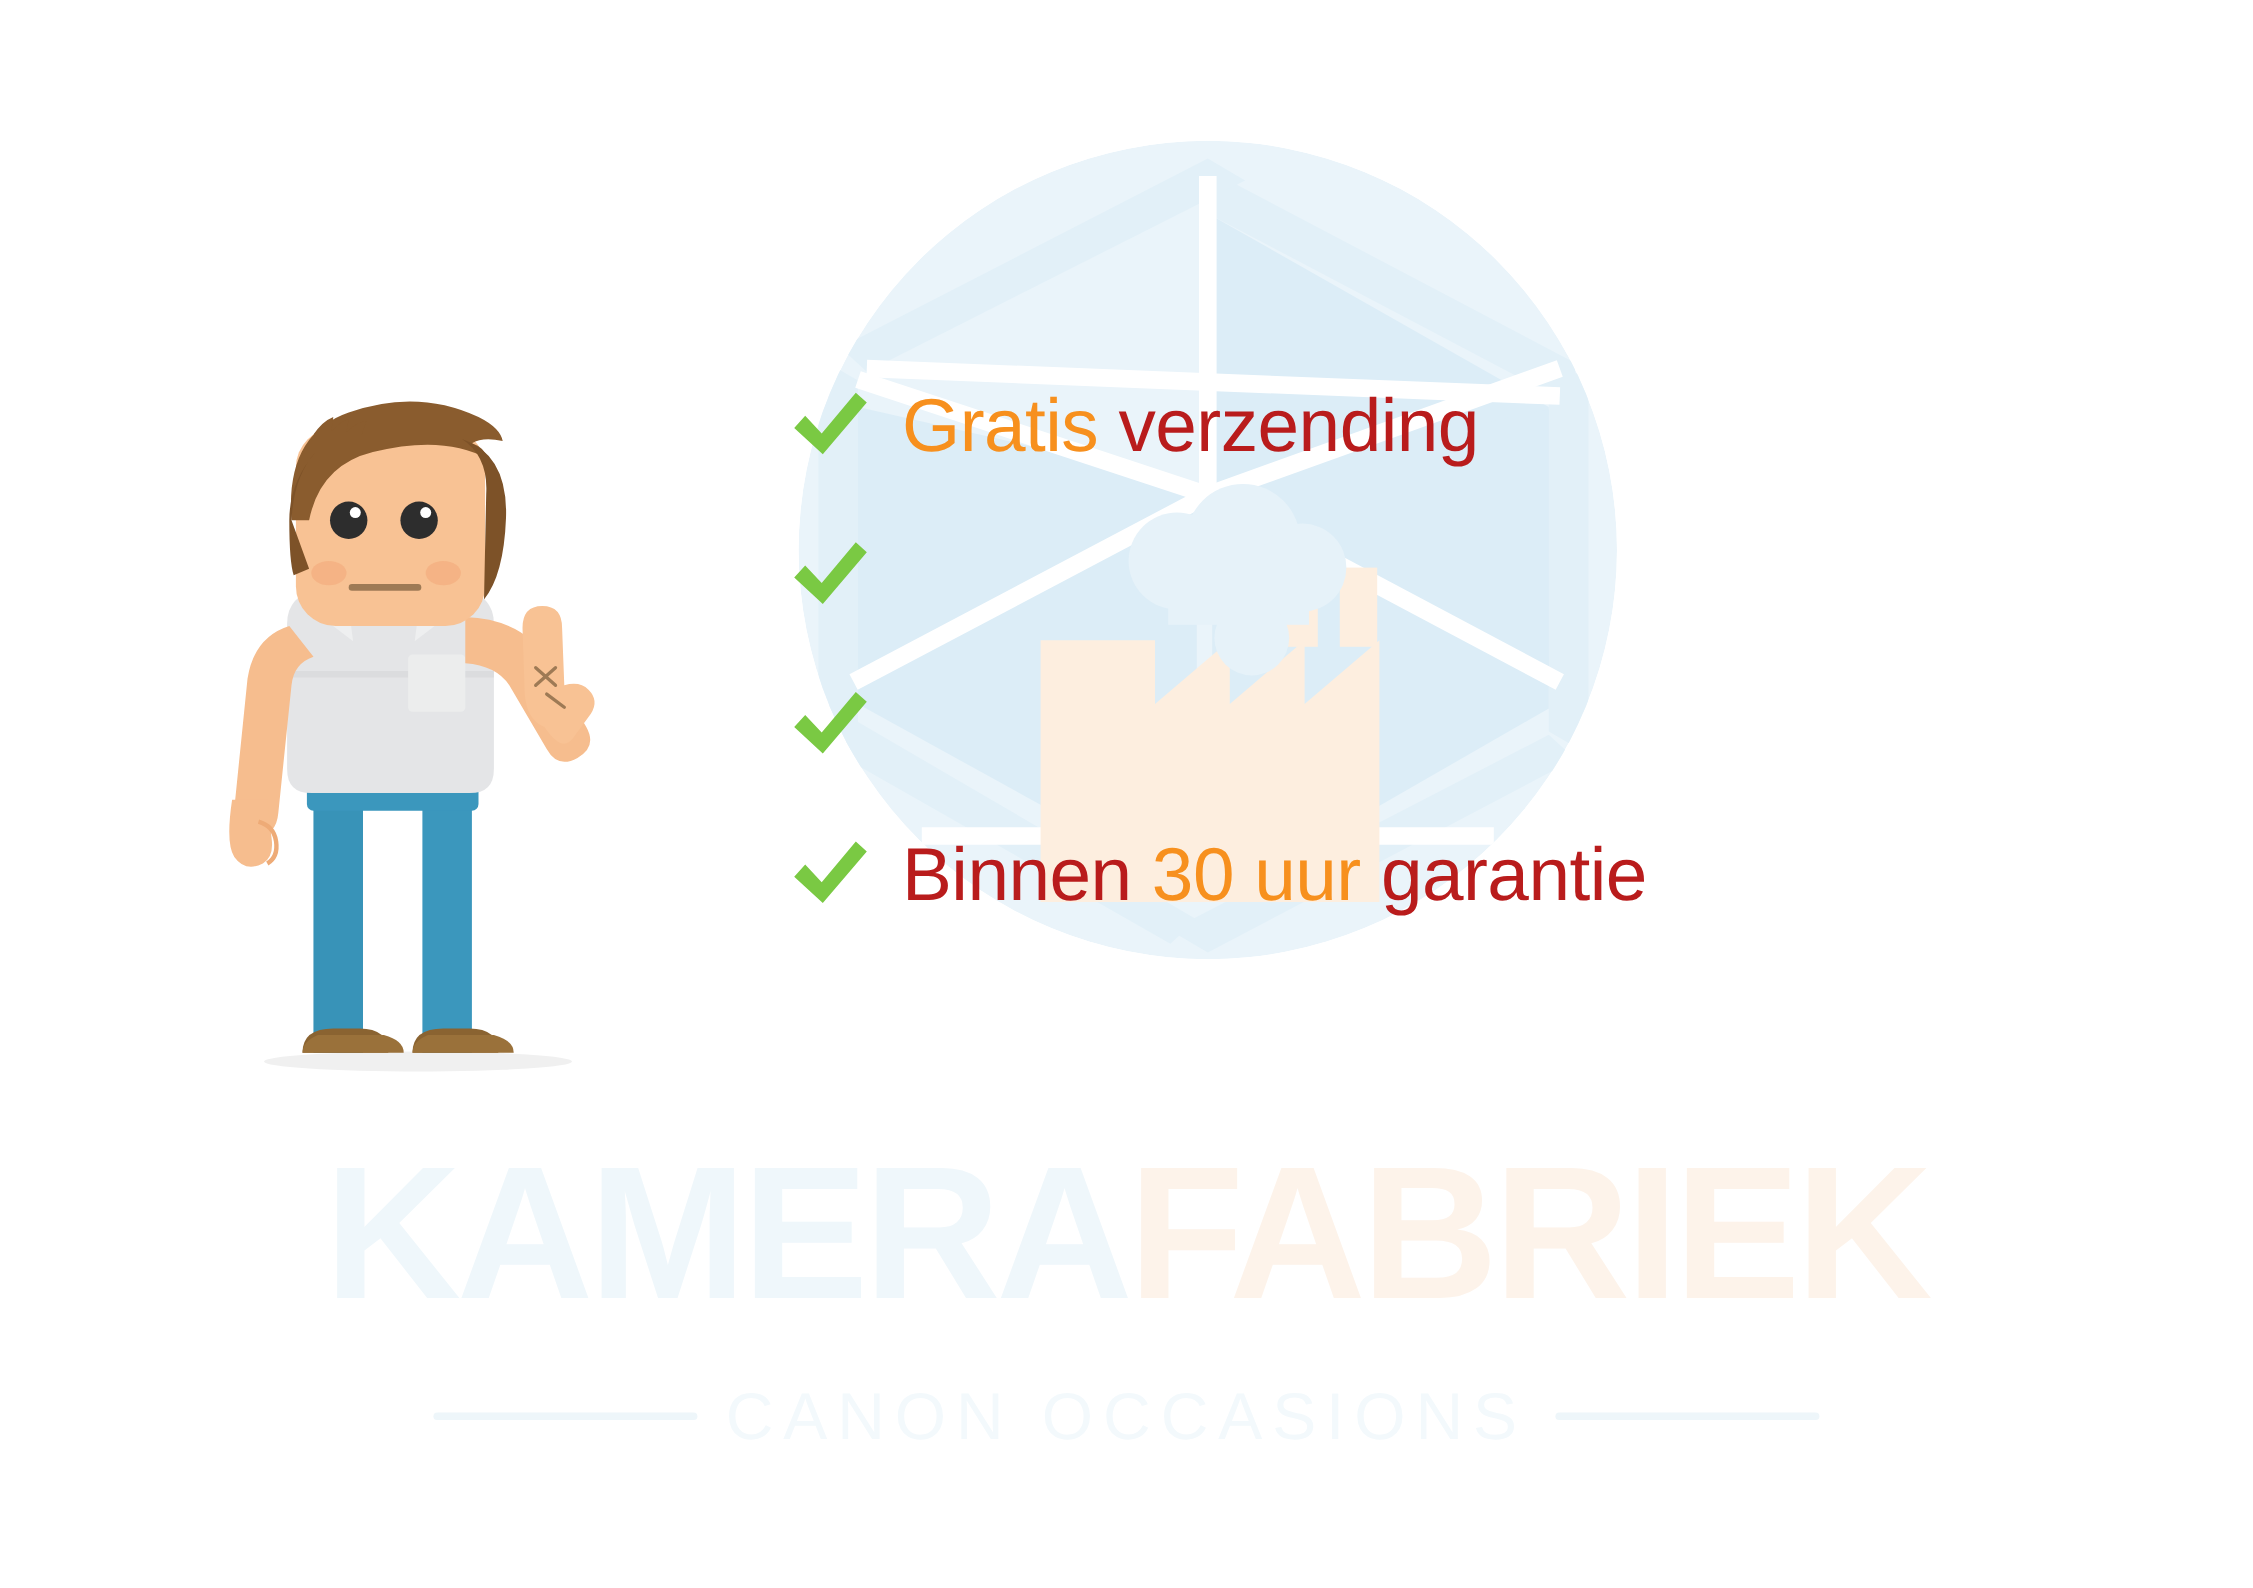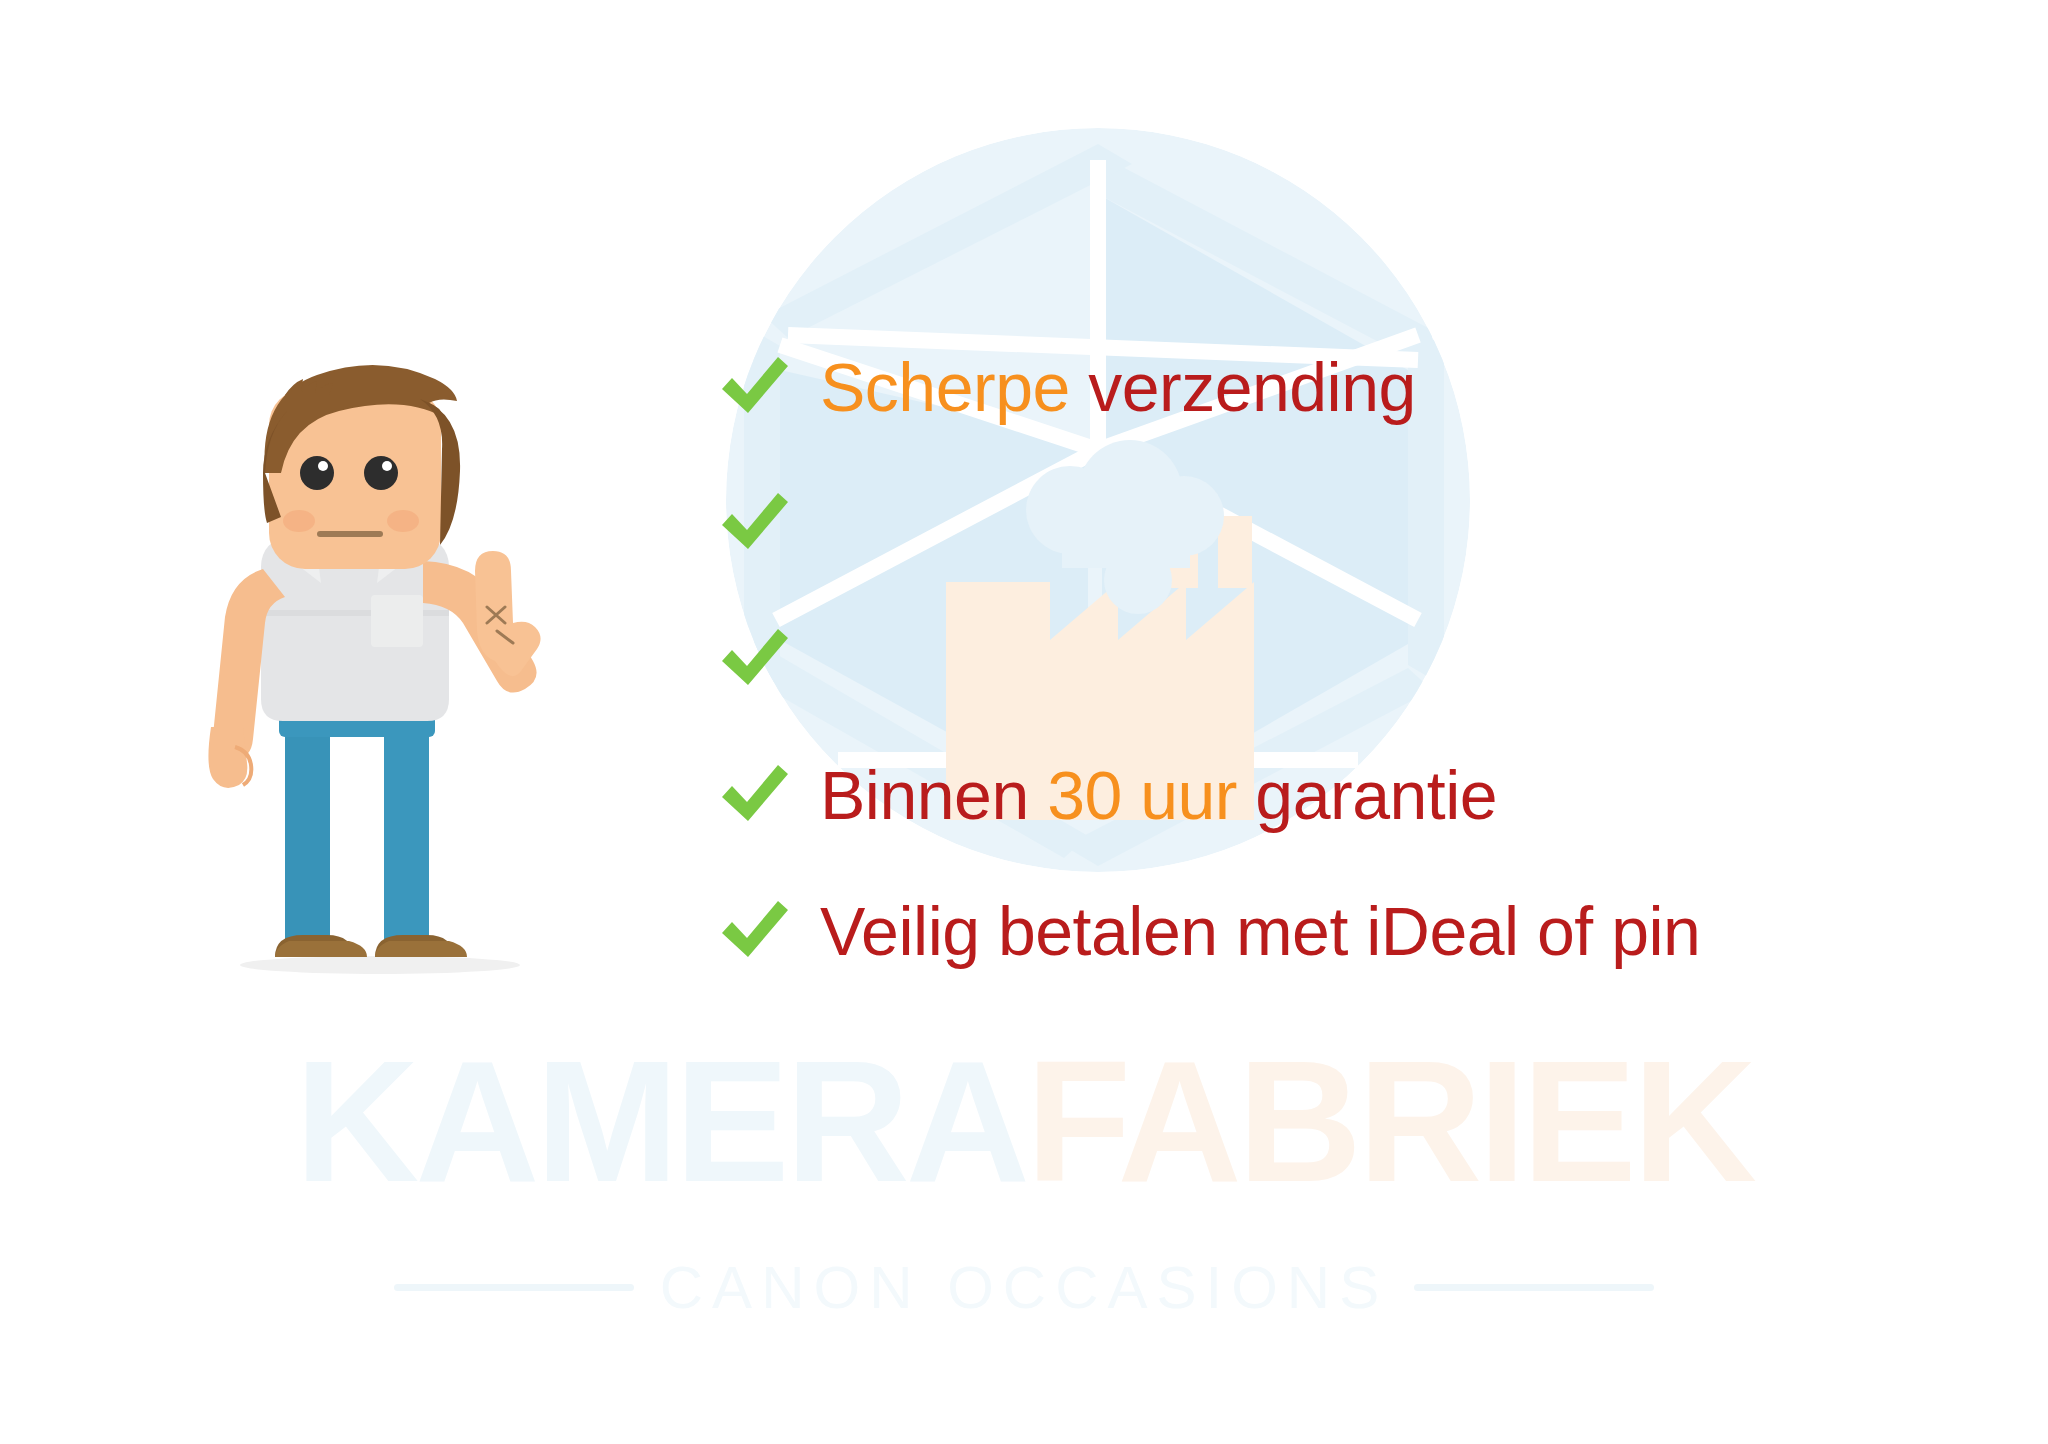--- a/index.html
+++ b/index.html
@@ -226,21 +226,21 @@
   </div>
 
   <div class="usp-list">
 
     <div class="usp-row">
       <span class="check-icon">
         <svg viewBox="0 0 78 78" xmlns="http://www.w3.org/2000/svg">
           <path d="M6 40 L16 29 L31 45 L62 8 L72 17 L32 64 Z" fill="#7ac943"></path>
         </svg>
       </span>
-      <span class="usp-text"><span class="seg-orange">Scherpe</span><span class="seg-blue"> verzending</span></span>
+      <span class="usp-text"><span class="seg-orange">Gratis</span><span class="seg-blue"> verzending</span></span>
     </div>
 
     <div class="usp-row">
       <span class="check-icon">
         <svg viewBox="0 0 78 78" xmlns="http://www.w3.org/2000/svg">
           <path d="M6 40 L16 29 L31 45 L62 8 L72 17 L32 64 Z" fill="#7ac943"></path>
         </svg>
       </span>
     </div>
 
@@ -254,28 +254,20 @@
 
     <div class="usp-row">
       <span class="check-icon">
         <svg viewBox="0 0 78 78" xmlns="http://www.w3.org/2000/svg">
           <path d="M6 40 L16 29 L31 45 L62 8 L72 17 L32 64 Z" fill="#7ac943"></path>
         </svg>
       </span>
       <span class="usp-text"><span class="seg-blue">Binnen </span><span class="seg-orange">30 uur</span><span class="seg-blue"> garantie</span></span>
     </div>
 
-    <div class="usp-row">
-      <span class="check-icon">
-        <svg viewBox="0 0 78 78" xmlns="http://www.w3.org/2000/svg">
-          <path d="M6 40 L16 29 L31 45 L62 8 L72 17 L32 64 Z" fill="#7ac943"></path>
-        </svg>
-      </span>
-      <span class="usp-text"><span class="seg-blue">Veilig betalen met iDeal of pin</span></span>
-    </div>
 
   </div>
 
   <div class="brand-watermark">
     <div class="brand-wordmark"><span class="brand-kamera">KAMERA</span><span class="brand-fabriek">FABRIEK</span></div>
     <div class="brand-tagline-row">
       <span class="brand-rule"></span>
       <span class="brand-tagline">CANON OCCASIONS</span>
       <span class="brand-rule"></span>
     </div>

